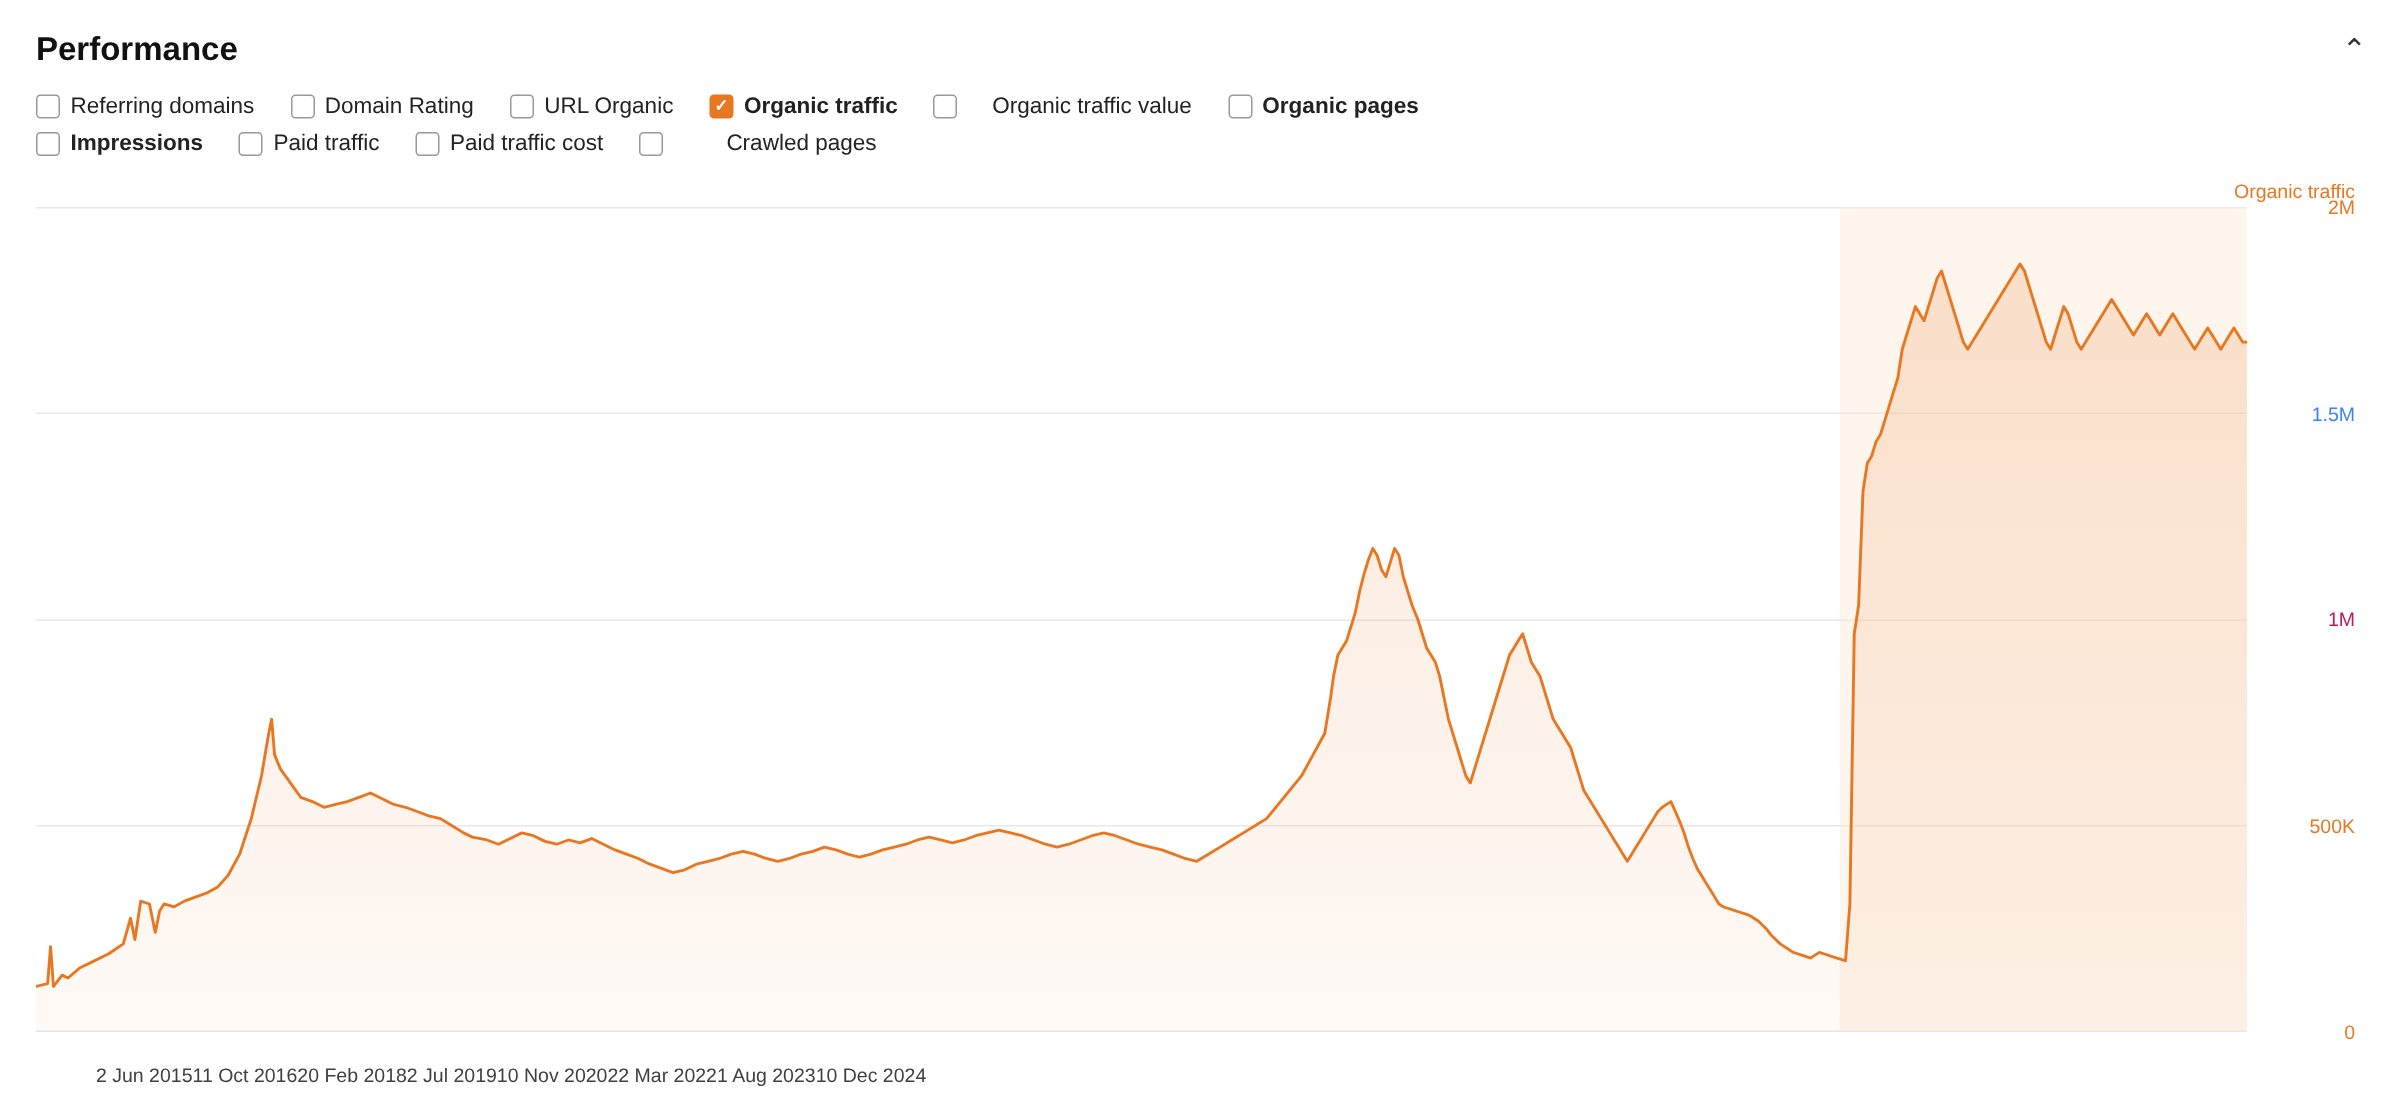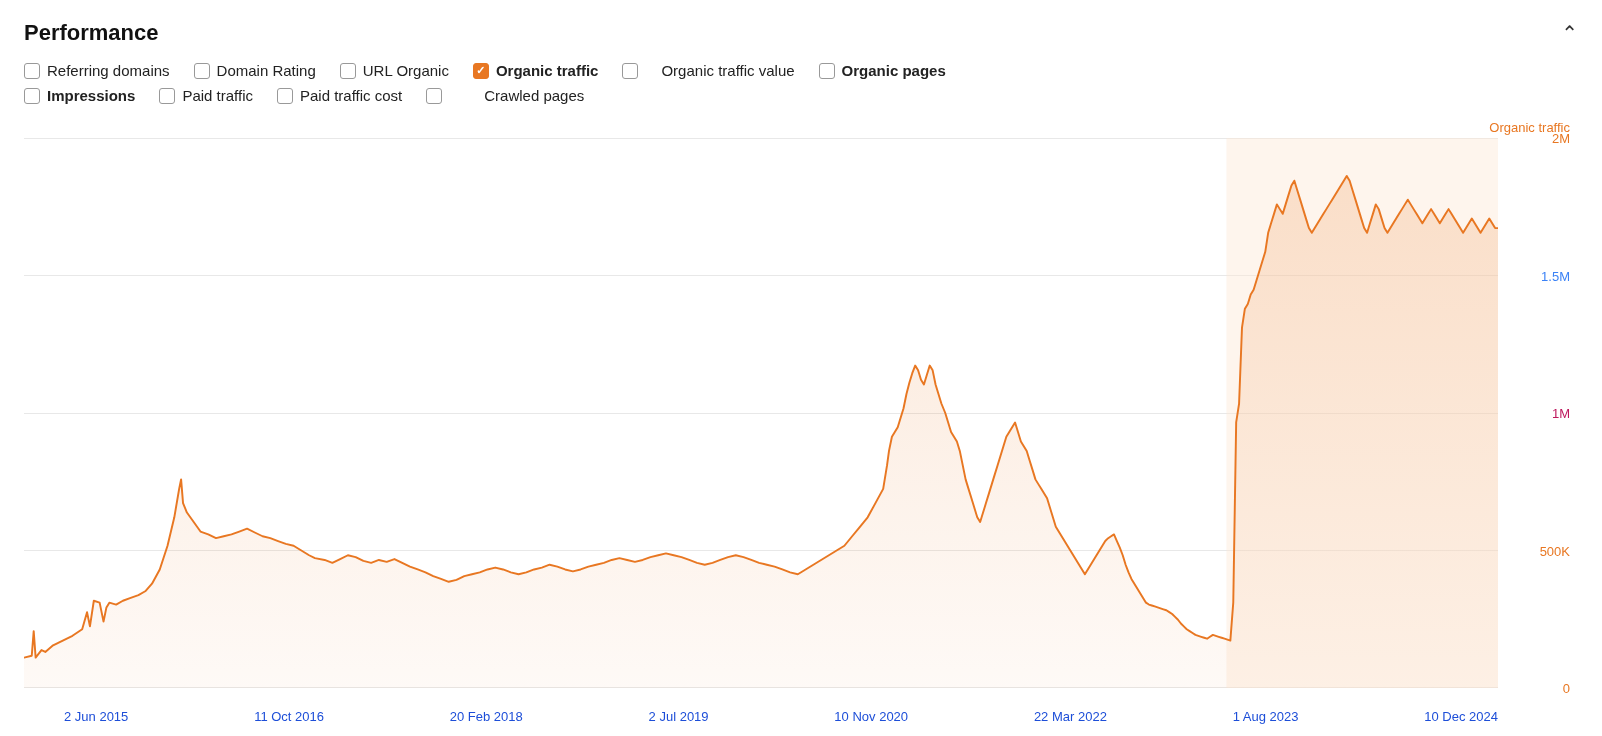--- a/index.html
+++ b/index.html
@@ -91,23 +91,22 @@
       font-size: 13px;
       color: #e87722;
       font-weight: 500;
     }
     .x-axis-labels {
       position: absolute;
       bottom: 0;
       left: 40px;
       right: 80px;
       display: flex;
-      justify-content: space-between;
       font-size: 13px;
-      color: #1d4ed8;
+      color: #404040;
     }
     .grid-lines {
       position: absolute;
       top: 20px;
       left: 0;
       right: 80px;
       bottom: 36px;
       display: flex;
       flex-direction: column;
       justify-content: space-between;

